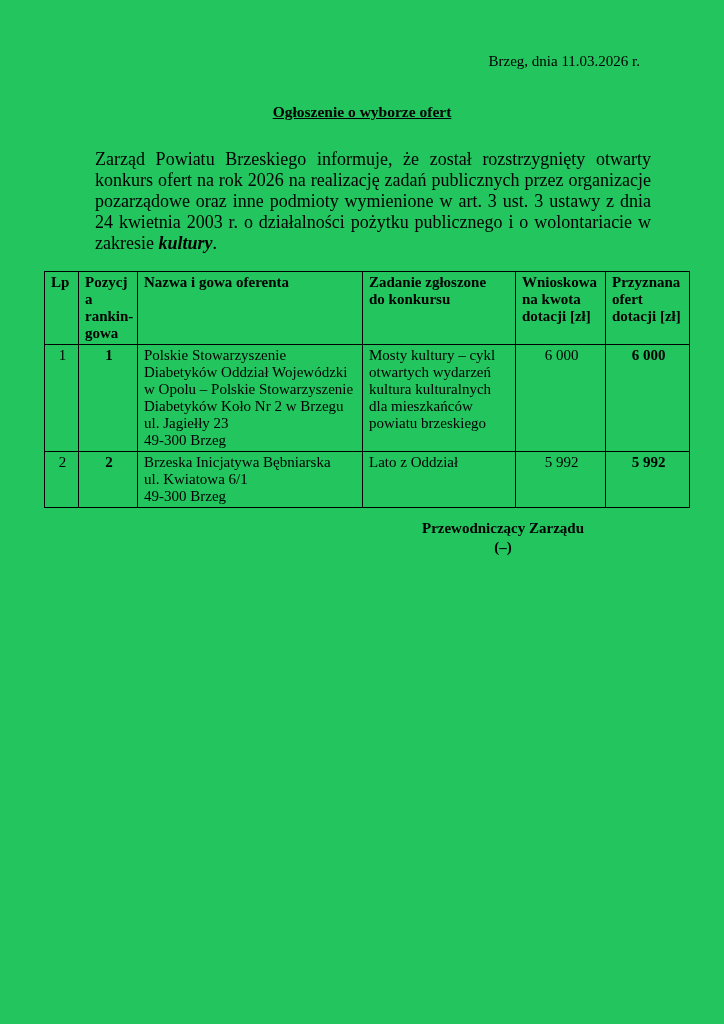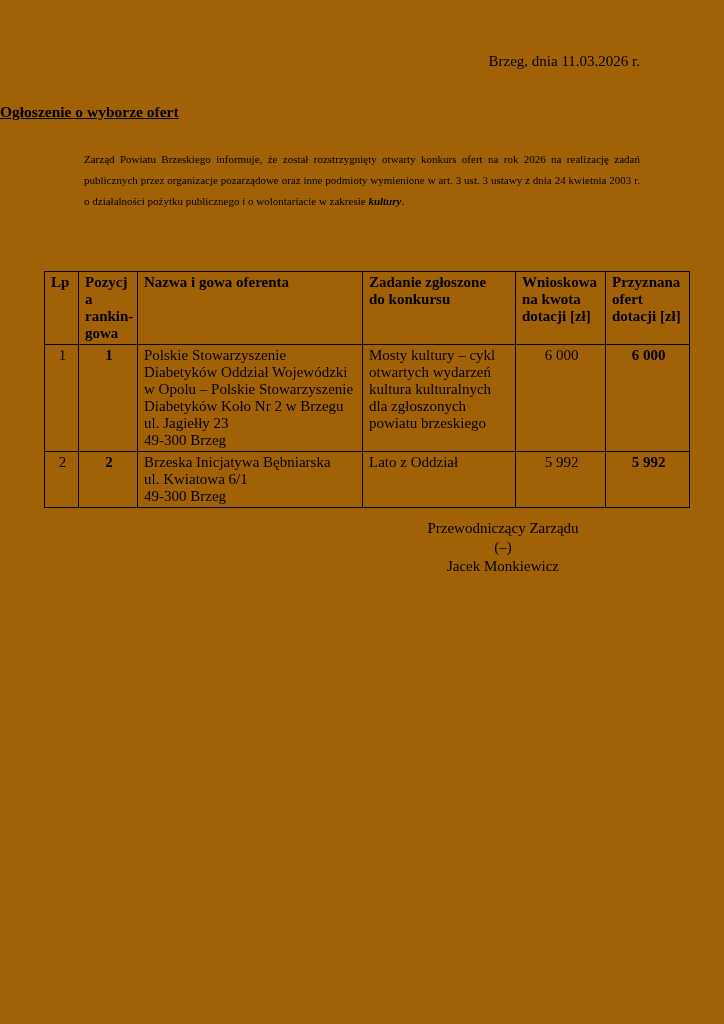--- a/index.html
+++ b/index.html
@@ -6,44 +6,45 @@
   html, body { margin: 0; padding: 0; }
   body {
     width: 724px; height: 1024px;
     background: #ffffff;
     color: #000000;
     font-family: "Liberation Serif", "DejaVu Serif", serif;
   }
   .page {
     position: relative;
     width: 724px; height: 1024px;
-    background: #a16207;
+    background: #22c55e;
     overflow: hidden;
   }
   .date-line {
     position: absolute;
     top: 52px; right: 84px;
     font-size: 15px;
     line-height: 18px;
     white-space: nowrap;
   }
   .doc-title {
     position: absolute;
     top: 103px; left: 0;
     width: 724px;
+    text-align: center;
     font-size: 15.5px;
     font-weight: bold;
   }
   .doc-title .underlined { text-decoration: underline; }
   .intro {
     position: absolute;
-    top: 149px; left: 84px;
+    top: 149px; left: 95px;
     width: 556px;
     margin: 0;
-    font-size: 11px;
+    font-size: 18px;
     line-height: 21px;
     text-align: justify;
   }
   .intro .emph { font-weight: bold; font-style: italic; }
   .list-label {
     position: absolute;
     top: 241px; left: 85px;
     font-size: 15px;
     line-height: 21px;
   }
@@ -73,20 +74,21 @@
   tr.header-row { height: 70px; }
   tr.row-1 { height: 100px; }
   tr.row-2 { height: 47px; }
   .signature {
     position: absolute;
     top: 519px; left: 363px;
     width: 280px;
     text-align: center;
     font-size: 15px;
     line-height: 19px;
+    font-weight: bold;
   }
 </style>
 </head>
 <body>
 
 <div class="page">
 
   <div class="date-line">Brzeg, dnia 11.03.2026 r.</div>
 
   <div class="doc-title">
@@ -129,37 +131,36 @@
         <td class="c-center bold">1</td>
         <td class="pre">Polskie Stowarzyszenie
 Diabetyków Oddział Wojewódzki
 w Opolu – Polskie Stowarzyszenie
 Diabetyków Koło Nr 2 w Brzegu
 ul. Jagiełły 23
 49-300 Brzeg</td>
         <td class="pre">Mosty kultury – cykl
 otwartych wydarzeń
 kultura kulturalnych
-dla zgłoszonych
+dla mieszkańców
 powiatu brzeskiego</td>
         <td class="c-center">6 000</td>
         <td class="c-center bold">6 000</td>
       </tr>
       <tr class="row-2">
         <td class="c-center">2</td>
         <td class="c-center bold">2</td>
         <td class="pre">Brzeska Inicjatywa Bębniarska
 ul. Kwiatowa 6/1
 49-300 Brzeg</td>
         <td class="pre">Lato z Oddział</td>
         <td class="c-center">5 992</td>
         <td class="c-center bold">5 992</td>
       </tr>
     </tbody>
   </table>
 
   <div class="signature">
     <div>Przewodniczący Zarządu</div>
     <div>(–)</div>
-    <div>Jacek Monkiewicz</div>
   </div>
 
 </div>
 
 </body></html>

